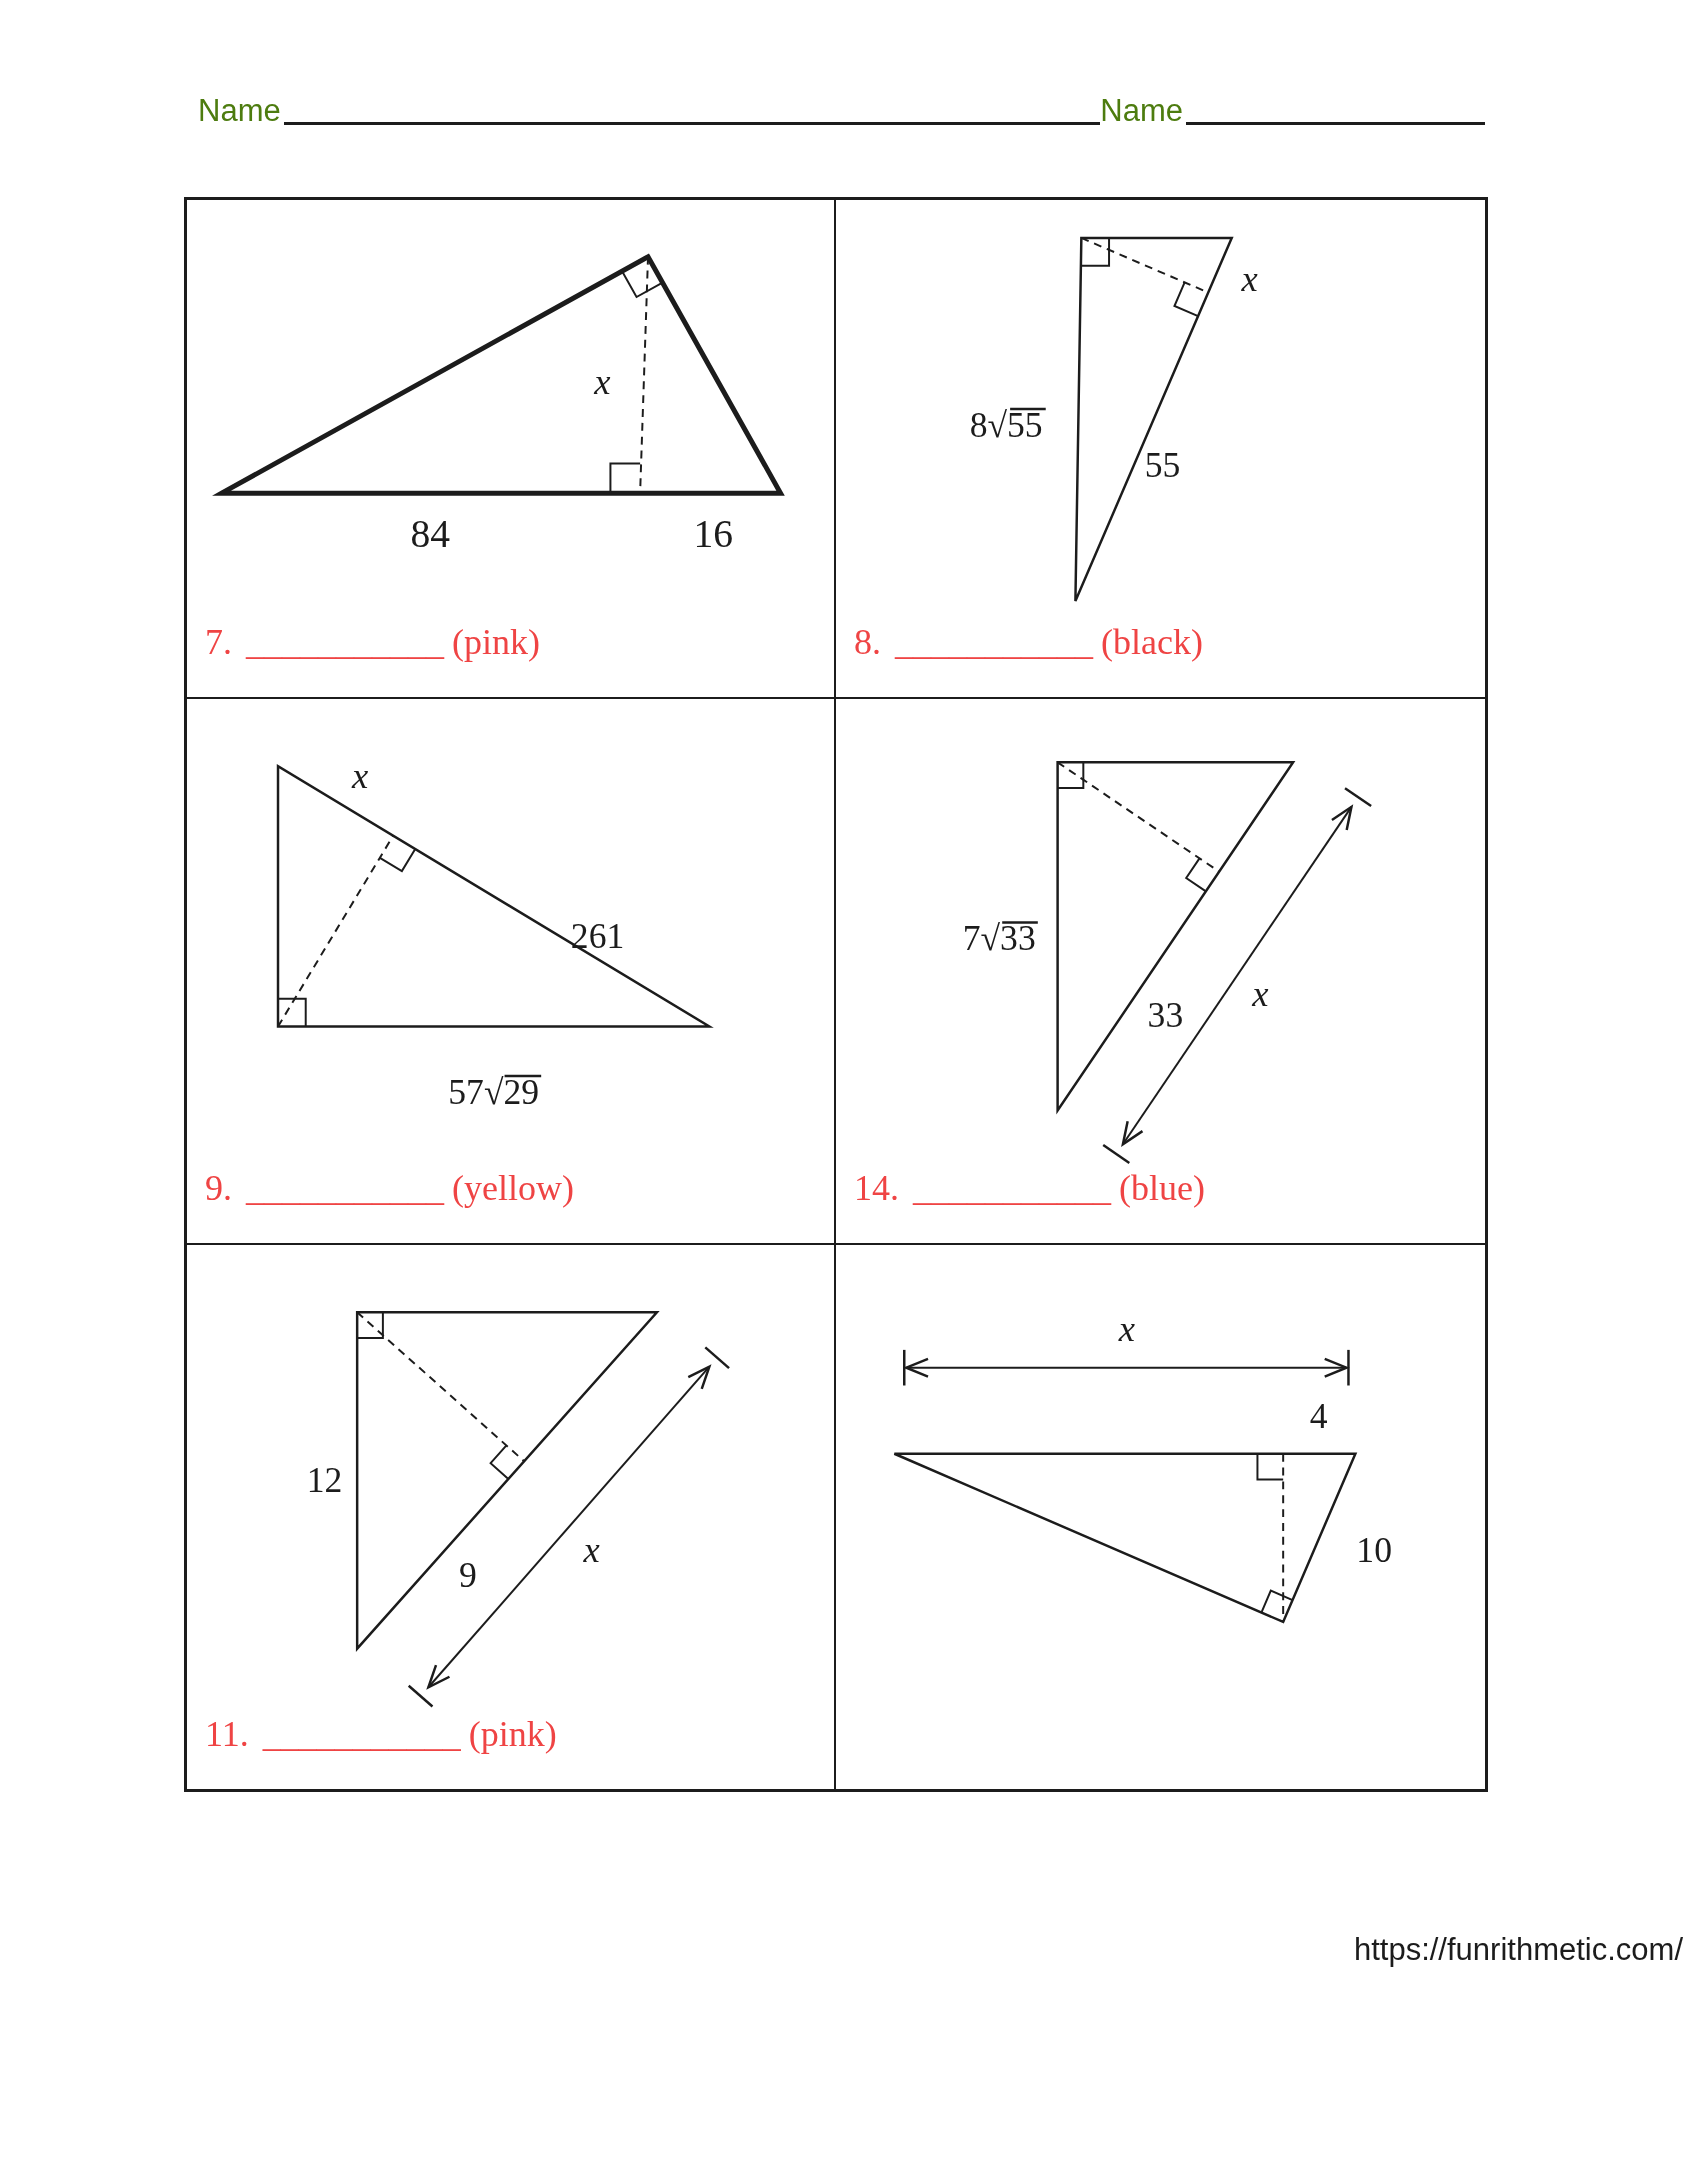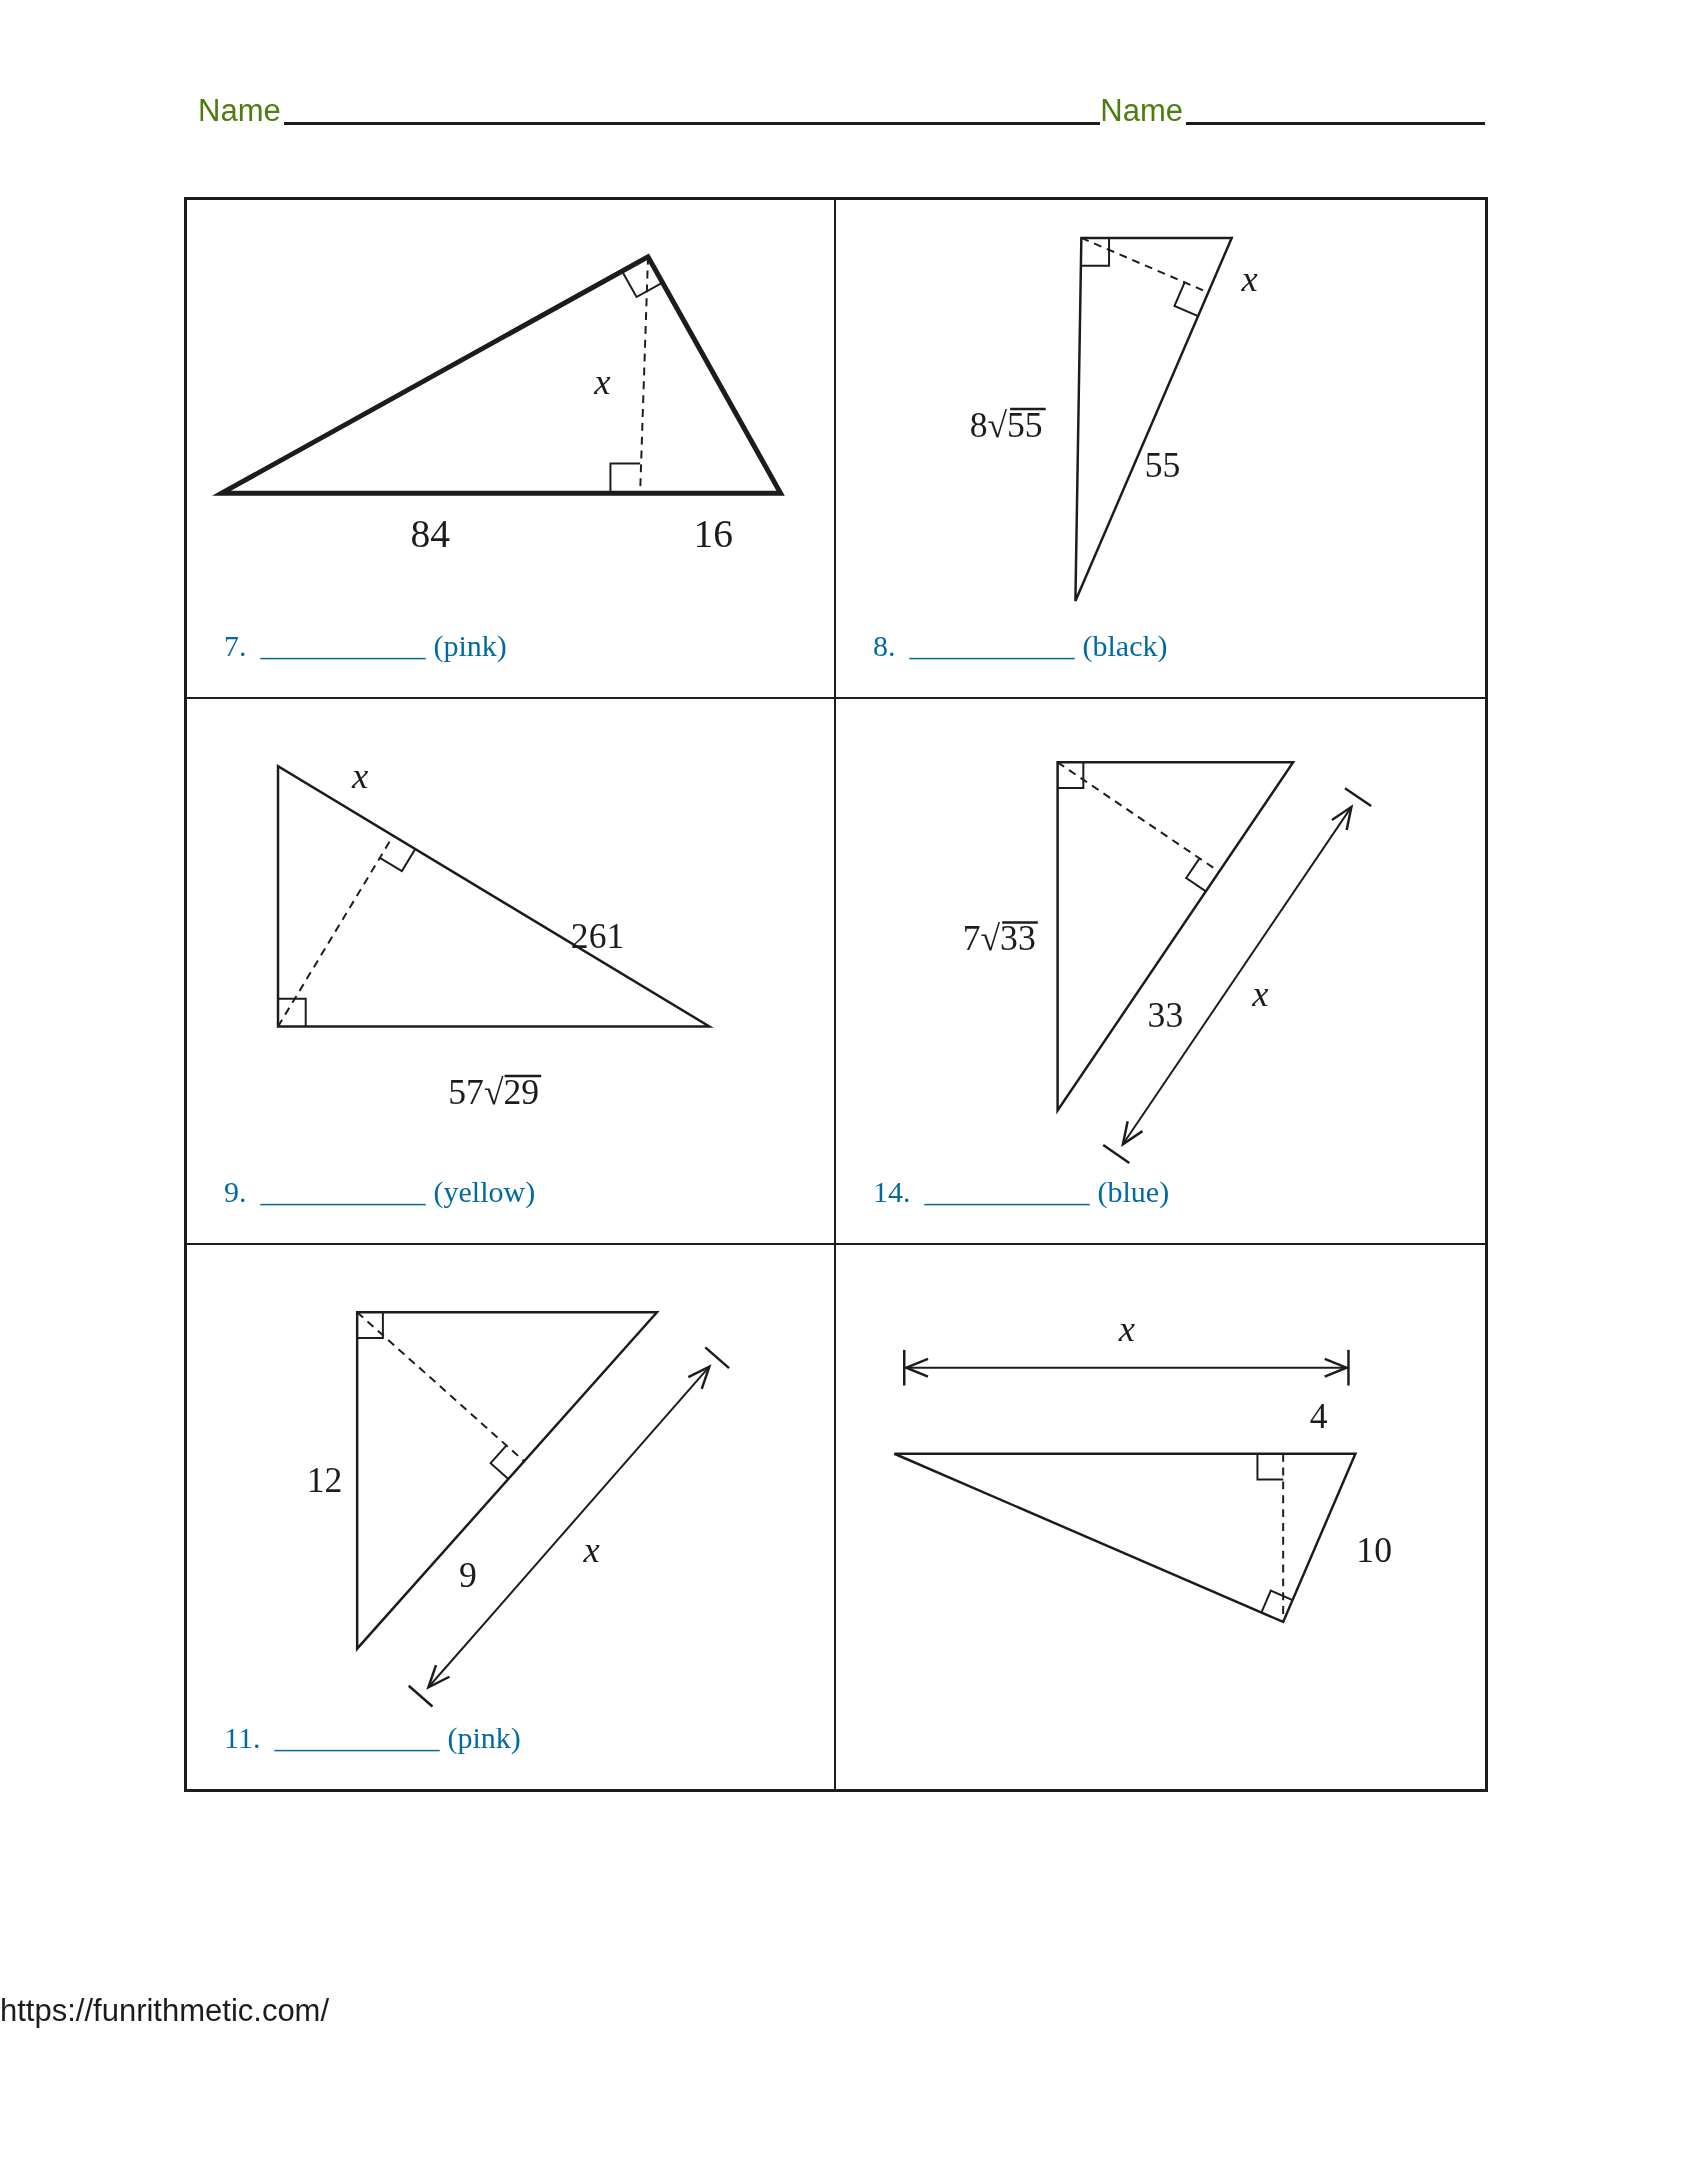--- a/index.html
+++ b/index.html
@@ -20,41 +20,41 @@
   .grid{
     position:absolute;left:184px;top:197px;width:1304px;height:1595px;
     box-sizing:border-box;border:3px solid #1c1c1c;
     display:grid;grid-template-columns:1fr 1fr;grid-template-rows:499px 546px 1fr;
   }
   .cell{position:relative;box-sizing:border-box;overflow:hidden;}
   .cell.col1{border-right:2px solid #1c1c1c;}
   .cell.rowa,.cell.rowb{border-bottom:2px solid #1c1c1c;}
   .cell svg{display:block;position:absolute;left:0;top:0;}
   .problem{
-    position:absolute;left:37px;bottom:34px;
-    font-size:30px;white-space:nowrap;color:#0369a1;
+    position:absolute;left:18px;bottom:34px;
+    font-size:36px;white-space:nowrap;color:#ef4444;
   }
   .problem .pnum{margin-right:14px;}
   .problem .pcolor{margin-left:8px;}
   
   .tri{fill:none;stroke:#1c1c1c;stroke-width:2.5;stroke-linejoin:miter;}
   .tri.bold{stroke-width:5;}
   .dash{fill:none;stroke:#1c1c1c;stroke-width:2;stroke-dasharray:8 6;}
   .ra{fill:none;stroke:#1c1c1c;stroke-width:2;}
   .dim{fill:none;stroke:#1c1c1c;stroke-width:2;}
   .dimtick{fill:none;stroke:#1c1c1c;stroke-width:2.5;}
   .ahead{fill:none;stroke:#1c1c1c;stroke-width:2.5;stroke-linejoin:miter;}
   .vinc{stroke:#1c1c1c;stroke-width:2.5;}
   text{fill:#1c1c1c;font-family:"Liberation Serif",serif;}
   .lab{font-size:36px;}
   .lab-big{font-size:40px;}
   .lab-x{font-size:37px;font-style:italic;}
   
   .footer{
-    position:absolute;left:0;top:1993px;width:1683px;text-align:left;
+    position:absolute;left:0;top:1932px;width:1683px;text-align:right;
     font-family:"Liberation Sans",sans-serif;font-size:31px;color:#1c1c1c;
   }
 </style>
 </head>
 <body>
 
 <div class="header">
   <span>Name</span>
   <div class="hline name-line"></div>
   <span>Name</span>

